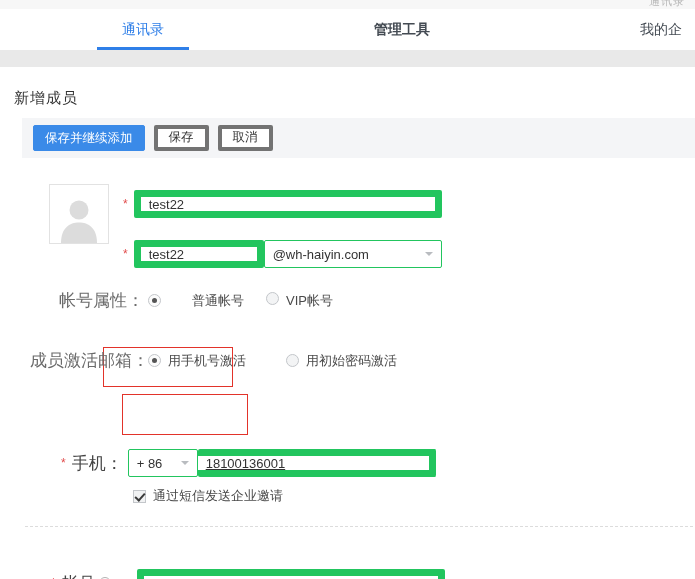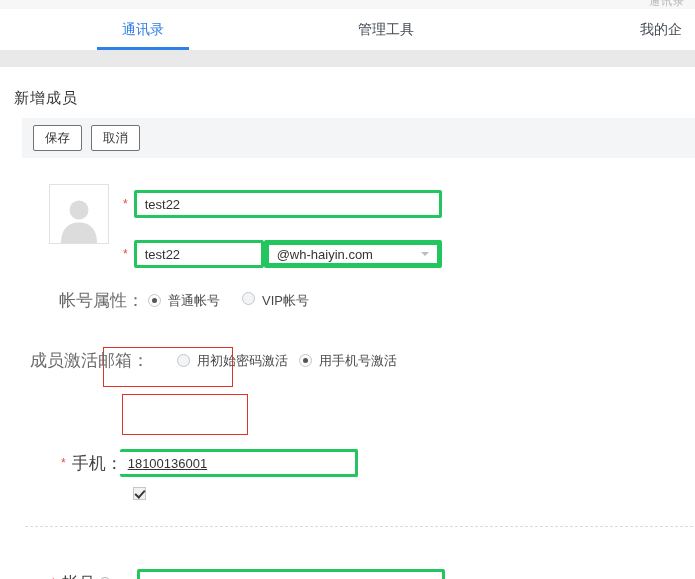--- a/index.html
+++ b/index.html
@@ -31,21 +31,21 @@
   .tab {
     position:absolute; top:0; height:41px;
     display:flex; align-items:center; justify-content:center;
     font-size:14px; color:#444b53; cursor:pointer; white-space:nowrap;
   }
   .tab.active { color:#2f7fe8; }
   .tab .tab-underline {
     position:absolute; left:0; right:0; bottom:0; height:3px; background:#2f7fe8;
   }
   #tab0 { left:97px; width:92px; }
-  #tab1 { left:340px; width:92px; }
+  #tab1 { left:356px; width:92px;font-weight:bold; }
   #tab2 { left:640px; width:80px; justify-content:flex-start; }
 
   
   .gray-band {
     position:absolute; left:0; top:50px; width:695px; height:17px;
     background:#e9e9e9;
   }
 
   
   .content { position:absolute; left:0; top:67px; width:695px; height:512px; background:#fff; }
@@ -58,46 +58,46 @@
   .toolbar {
     position:absolute; left:22px; top:51px; width:673px; height:40px;
     background:#f4f5f7; display:flex; align-items:center; padding-left:11px;
   }
   .btn {
     height:26px; padding:0 11px; font-size:12.5px; line-height:24px;
     border-radius:2px; cursor:pointer; white-space:nowrap;
     display:inline-flex; align-items:center; justify-content:center;
   }
   .btn-primary { background:#3a8ae8; color:#fff; border:1px solid #3a8ae8; margin-right:9px; }
-  .btn-default { background:#fff; color:#333; border:1px solid #737373; margin-right:9px; }
+  .btn-default { background:#fff; color:#333; border:4px solid #737373; margin-right:9px;font-family:Liberation Mono, monospace; }
 
   
   .form { position:absolute; left:0; top:110px; width:695px; }
 
   .row { position:absolute; display:flex; align-items:center; }
 
   .req-star { color:#e14b4b; font-size:12px; margin-right:6px; line-height:1; }
   .flabel {
     font-size:17px; color:#6b6b6b; text-align:right; white-space:nowrap;
   }
   .flabel-black { color:#444; }
 
   .avatar {
     position:absolute; left:49px; top:7px; width:60px; height:60px;
     background:#fff; border:1px solid #e2e2e2;
     display:flex; align-items:flex-end; justify-content:center; overflow:hidden;
   }
 
   .inp {
-    background:#fff; border:3px solid #22c55e; border-radius:2px;
+    background:#fff; border:7px solid #22c55e; border-radius:2px;
     font-size:13px; color:#333; padding:0 8px;
     display:flex; align-items:center; height:28px;
   }
   .sel {
-    background:#fff; border:5px solid #22c55e; border-radius:2px;
+    background:#fff; border:1px solid #22c55e; border-radius:2px;
     font-size:13px; color:#333; padding:0 8px;
     display:flex; align-items:center; justify-content:space-between; height:28px;
   }
   .caret {
     width:0; height:0; border-left:4px solid transparent; border-right:4px solid transparent;
     border-top:4px solid #b9bcc0; margin-left:6px;
   }
 
   
   .radio {
@@ -161,20 +161,21 @@
     </div>
   </div>
 
   <div class="gray-band"></div>
 
   <div class="content">
 
     <div class="page-title">新增成员</div>
 
     <div class="toolbar">
+      <div class="btn btn-primary">保存并继续添加</div>
       <div class="btn btn-default">保存</div>
       <div class="btn btn-default">取消</div>
     </div>
 
     <div class="form">
 
       <div class="avatar">
         <svg width="46" height="46" viewBox="0 0 46 46">
           <circle cx="23" cy="13" r="9.5" fill="#dcdcdc"></circle>
           <path d="M5 46 C5 31 13.5 25.5 23 25.5 C32.5 25.5 41 31 41 46 Z" fill="#dcdcdc"></path>
@@ -194,54 +195,59 @@
           <span>test22</span>
         </div>
         <div class="sel" style="width:178px;">
           <span>@wh-haiyin.com</span>
           <span class="caret"></span>
         </div>
       </div>
 
       <div class="row" style="left:59px; top:112px;">
         <span class="flabel" style="width:78px;">帐号属性：</span>
-        <span style="display:inline-flex;align-items:center;margin-left:11px;">
+        <span style="display:inline-flex;align-items:center;margin-left:11px;gap:24px;">
           <span class="radio on"></span>
           <span class="rlabel">普通帐号</span>
         </span>
         <span style="display:inline-flex;align-items:flex-start;margin-left:22px;">
           <span class="radio"></span>
           <span class="rlabel">VIP帐号</span>
         </span>
       </div>
       <div class="hlbox" style="left:103px; top:170px; width:130px; height:40px;"></div>
 
       <div class="row" style="left:30px; top:172px;">
         <span class="flabel" style="width:107px;">成员激活邮箱：</span>
+        <span style="display:inline-flex;align-items:center;margin-left:11px;">
+          <span class="radio on"></span>
+          <span class="rlabel">用手机号激活</span>
+        </span>
         <span style="display:inline-flex;align-items:center;margin-left:40px;">
           <span class="radio"></span>
           <span class="rlabel">用初始密码激活</span>
         </span>
-        <span style="display:inline-flex;align-items:center;margin-left:11px;">
-          <span class="radio on"></span>
-          <span class="rlabel">用手机号激活</span>
-        </span>
       </div>
       <div class="hlbox" style="left:122px; top:217px; width:126px; height:41px;"></div>
 
       <div class="row" style="left:61px; top:272px;">
         <span class="req-star">*</span>
         <span class="flabel flabel-black" style="width:48px;">手机：</span>
+        <div class="sel" style="width:70px; margin-left:8px;">
+          <span>+ 86</span>
+          <span class="caret"></span>
+        </div>
         <div class="inp" style="width:238px; border-left:none;text-decoration:underline;">
           <span>18100136001</span>
         </div>
       </div>
 
       <div class="row" style="left:133px; top:310px;">
         <span class="checkbox on"></span>
+        <span class="rlabel">通过短信发送企业邀请</span>
       </div>
 
       <div class="divider"></div>
 
       <div class="row" style="left:51px; top:392px;">
         <span class="req-star">*</span>
         <span class="flabel flabel-black">帐号</span>
         <span class="info-icon">i</span>
         <span class="flabel flabel-black" style="margin-right:6px;">：</span>
         <div class="inp" style="width:308px;">

